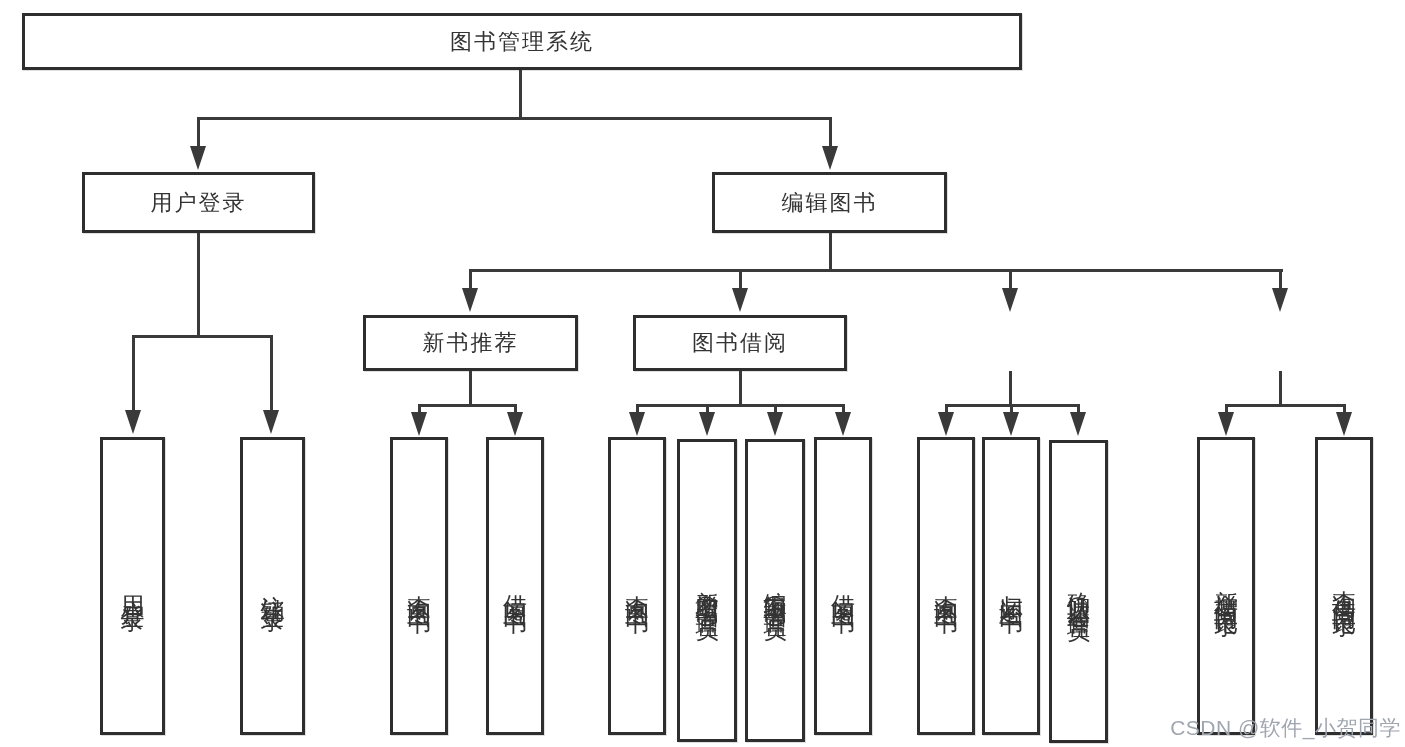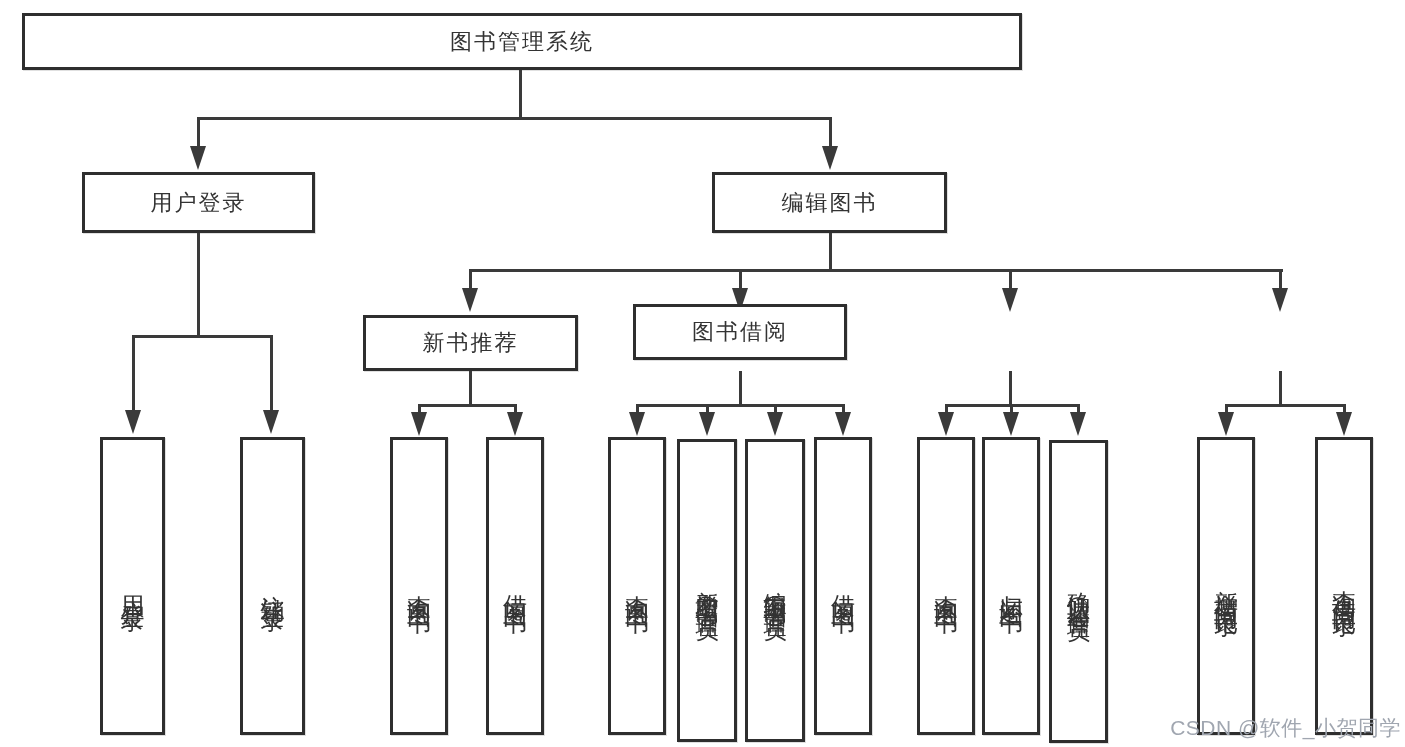--- a/index.html
+++ b/index.html
@@ -91,21 +91,21 @@
   <div class="line" style="left:739px;top:269px;width:3px;height:20px;"></div>
   <div class="arr" style="left:732px;top:288px;"></div>
   <div class="line" style="left:1009px;top:269px;width:3px;height:20px;"></div>
   <div class="arr" style="left:1002px;top:288px;"></div>
   <div class="line" style="left:1279px;top:269px;width:3px;height:20px;"></div>
   <div class="arr" style="left:1272px;top:288px;"></div>
 
   <div class="node" style="left:363px;top:315px;width:215px;height:56px;">
     <span>新书推荐</span>
   </div>
-  <div class="node" style="left:633px;top:304px;width:214px;height:56px;">
+  <div class="node" style="left:633px;top:315px;width:214px;height:56px;">
     <span>图书借阅</span>
   </div>
 
   <div class="line" style="left:469px;top:371px;width:3px;height:35px;"></div>
   <div class="line" style="left:418px;top:404px;width:99px;height:3px;"></div>
   <div class="line" style="left:418px;top:404px;width:3px;height:10px;"></div>
   <div class="arr" style="left:411px;top:412px;"></div>
   <div class="line" style="left:514px;top:404px;width:3px;height:10px;"></div>
   <div class="arr" style="left:507px;top:412px;"></div>
 

